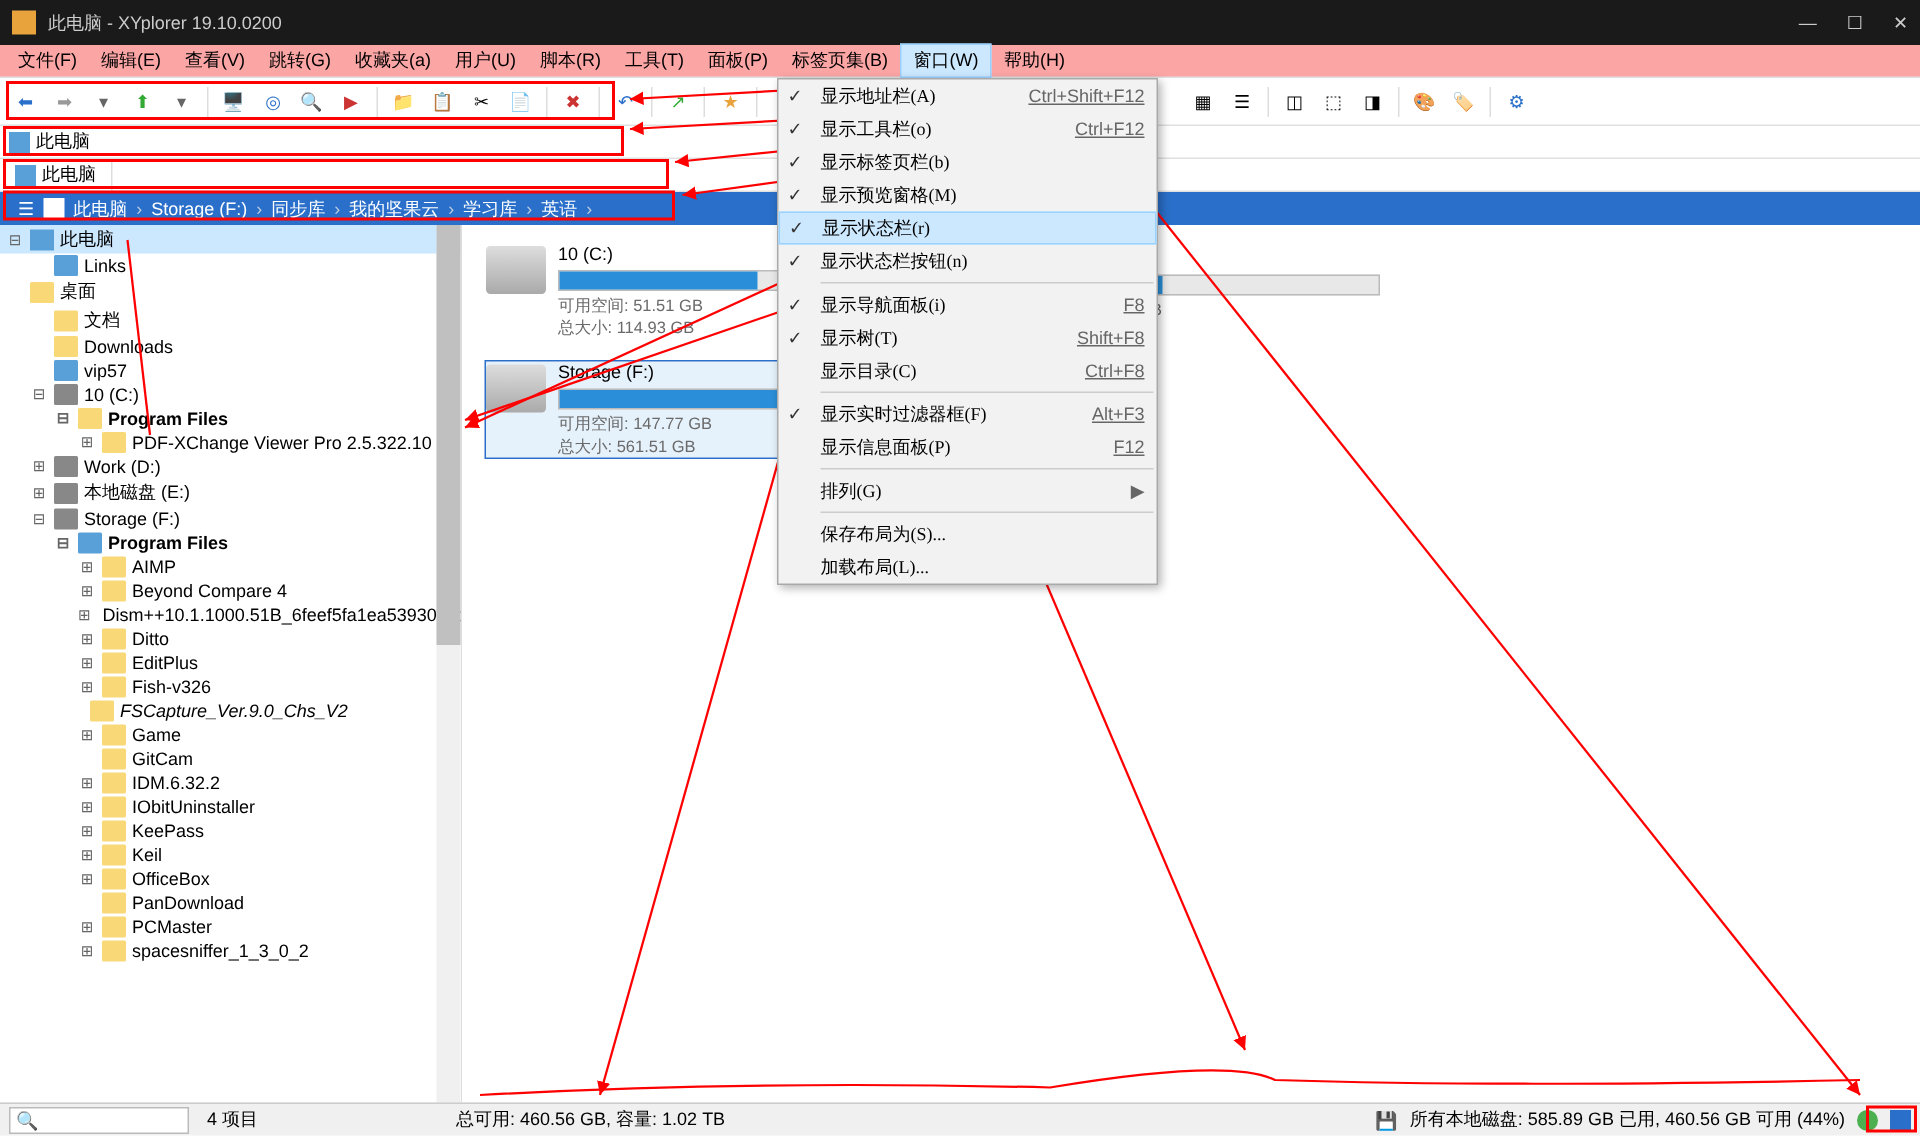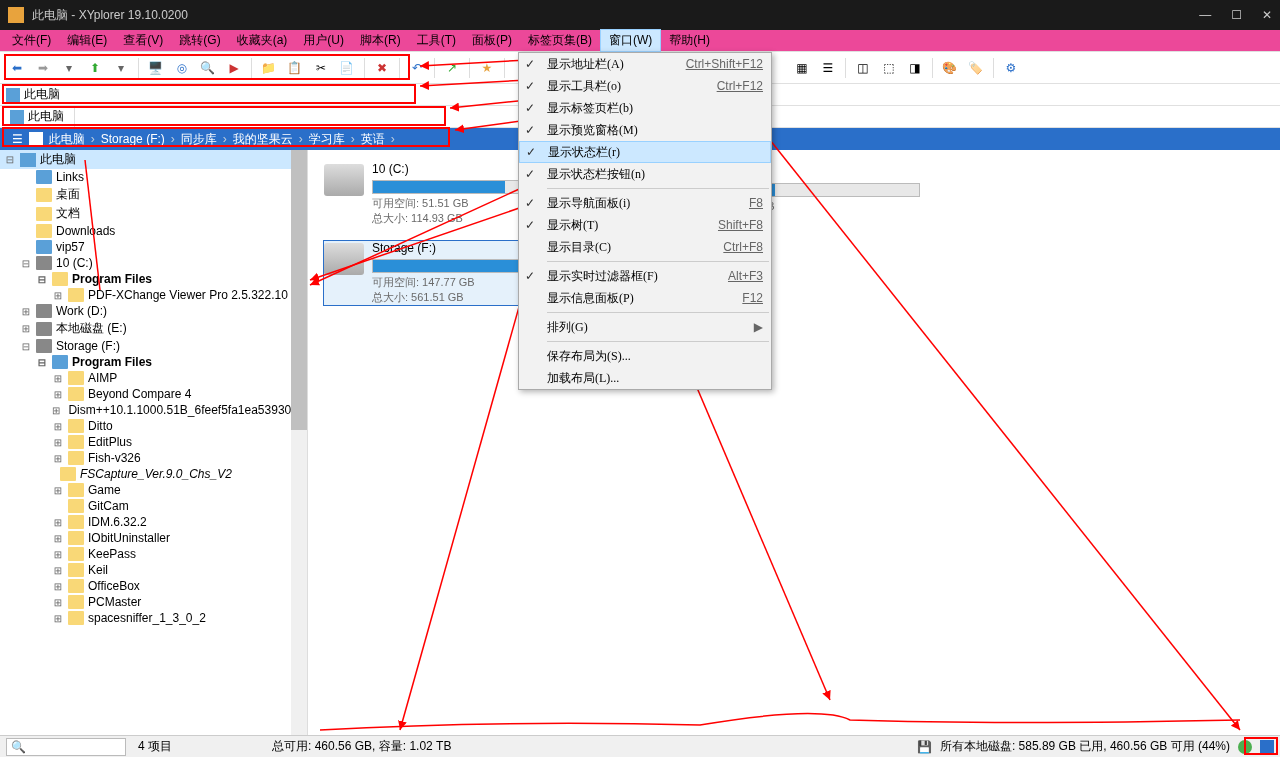--- a/index.html
+++ b/index.html
@@ -4,21 +4,21 @@
 <style>
 * { margin: 0; padding: 0; box-sizing: border-box; font-family: "Segoe UI", "Microsoft YaHei", sans-serif; font-size: 12px; }
 body { background: #fff; width: 1280px; height: 757px; overflow: hidden; position: relative; }
 
 .titlebar { background: #1a1a1a; color: #ccc; height: 30px; display: flex; align-items: center; padding: 0 8px; }
 .titlebar .app-icon { width: 16px; height: 16px; background: #e8a33d; margin-right: 8px; }
 .titlebar .title { flex: 1; }
 .titlebar .win-controls { display: flex; gap: 20px; color: #ccc; }
 .titlebar .win-controls span { cursor: pointer; }
 
-.menubar { background: #ec4899; height: 22px; display: flex; align-items: center; padding: 0 4px; border-bottom: 1px solid #e0e0e0; }
+.menubar { background: #fca5a5; height: 22px; display: flex; align-items: center; padding: 0 4px; border-bottom: 1px solid #e0e0e0; }
 .menubar .menu-item { padding: 2px 8px; cursor: pointer; }
 .menubar .menu-item.active { background: #cce8ff; border: 1px solid #99d1ff; }
 
 .toolbar { background: #fff; height: 32px; display: flex; align-items: center; padding: 0 6px; gap: 4px; border-bottom: 1px solid #e0e0e0; position: relative; }
 .toolbar .tb-btn { width: 22px; height: 22px; display: inline-flex; align-items: center; justify-content: center; cursor: pointer; border-radius: 2px; }
 .toolbar .sep { width: 1px; height: 20px; background: #ddd; margin: 0 2px; }
 .toolbar-highlight { position: absolute; border: 2px solid red; pointer-events: none; }
 
 .addressbar-row { height: 22px; display: flex; align-items: center; border-bottom: 1px solid #e0e0e0; position: relative; }
 .addressbar { flex: 1; padding: 2px 6px; display: flex; align-items: center; gap: 4px; }
@@ -172,21 +172,21 @@
         <div class="tree-item selected" style="padding-left: 4px;">
           <span class="tree-toggle">⊟</span>
           <span class="tree-icon pc-icon"></span>
           <span>此电脑</span>
         </div>
         <div class="tree-item" style="padding-left: 20px;">
           <span class="tree-toggle"></span>
           <span class="tree-icon folder-blue"></span>
           <span>Links</span>
         </div>
-        <div class="tree-item" style="padding-left: 20px;">
+        <div class="tree-item" style="padding-left: 4px;">
           <span class="tree-toggle"></span>
           <span class="tree-icon folder-yellow"></span>
           <span>桌面</span>
         </div>
         <div class="tree-item" style="padding-left: 20px;">
           <span class="tree-toggle"></span>
           <span class="tree-icon folder-yellow"></span>
           <span>文档</span>
         </div>
         <div class="tree-item" style="padding-left: 20px;">
@@ -296,20 +296,25 @@
         </div>
         <div class="tree-item" style="padding-left: 52px;">
           <span class="tree-toggle">⊞</span>
           <span class="tree-icon folder-yellow"></span>
           <span>Keil</span>
         </div>
         <div class="tree-item" style="padding-left: 52px;">
           <span class="tree-toggle">⊞</span>
           <span class="tree-icon folder-yellow"></span>
           <span>OfficeBox</span>
+        </div>
+        <div class="tree-item" style="padding-left: 52px;">
+          <span class="tree-toggle"></span>
+          <span class="tree-icon folder-yellow"></span>
+          <span>PanDownload</span>
         </div>
         <div class="tree-item" style="padding-left: 52px;">
           <span class="tree-toggle">⊞</span>
           <span class="tree-icon folder-yellow"></span>
           <span>PCMaster</span>
         </div>
         <div class="tree-item" style="padding-left: 52px;">
           <span class="tree-toggle">⊞</span>
           <span class="tree-icon folder-yellow"></span>
           <span>spacesniffer_1_3_0_2</span>
@@ -418,21 +423,21 @@
     <div class="dd-item">
       <span class="dd-label">加载布局(L)...</span>
     </div>
   </div>
 
 <div class="statusbar">
   <div class="search">
     <span style="color:#888">🔍</span>
   </div>
   <span>4 项目</span>
-  <span style="margin-left:88px">总可用: 460.56 GB, 容量: 1.02 TB</span>
+  <span style="margin-left:120px">总可用: 460.56 GB, 容量: 1.02 TB</span>
   <div class="sb-right">
     <span>💾</span>
     <span>所有本地磁盘: 585.89 GB 已用,  460.56 GB 可用 (44%)</span>
     <span class="sb-green"></span>
     <span class="sb-blue"></span>
   </div>
   <div class="red-box" style="right:2px;bottom:2px;width:34px;height:18px"></div>
 </div>
 
 <svg class="red-arrow" style="left:0;top:0;width:1280px;height:757px">

